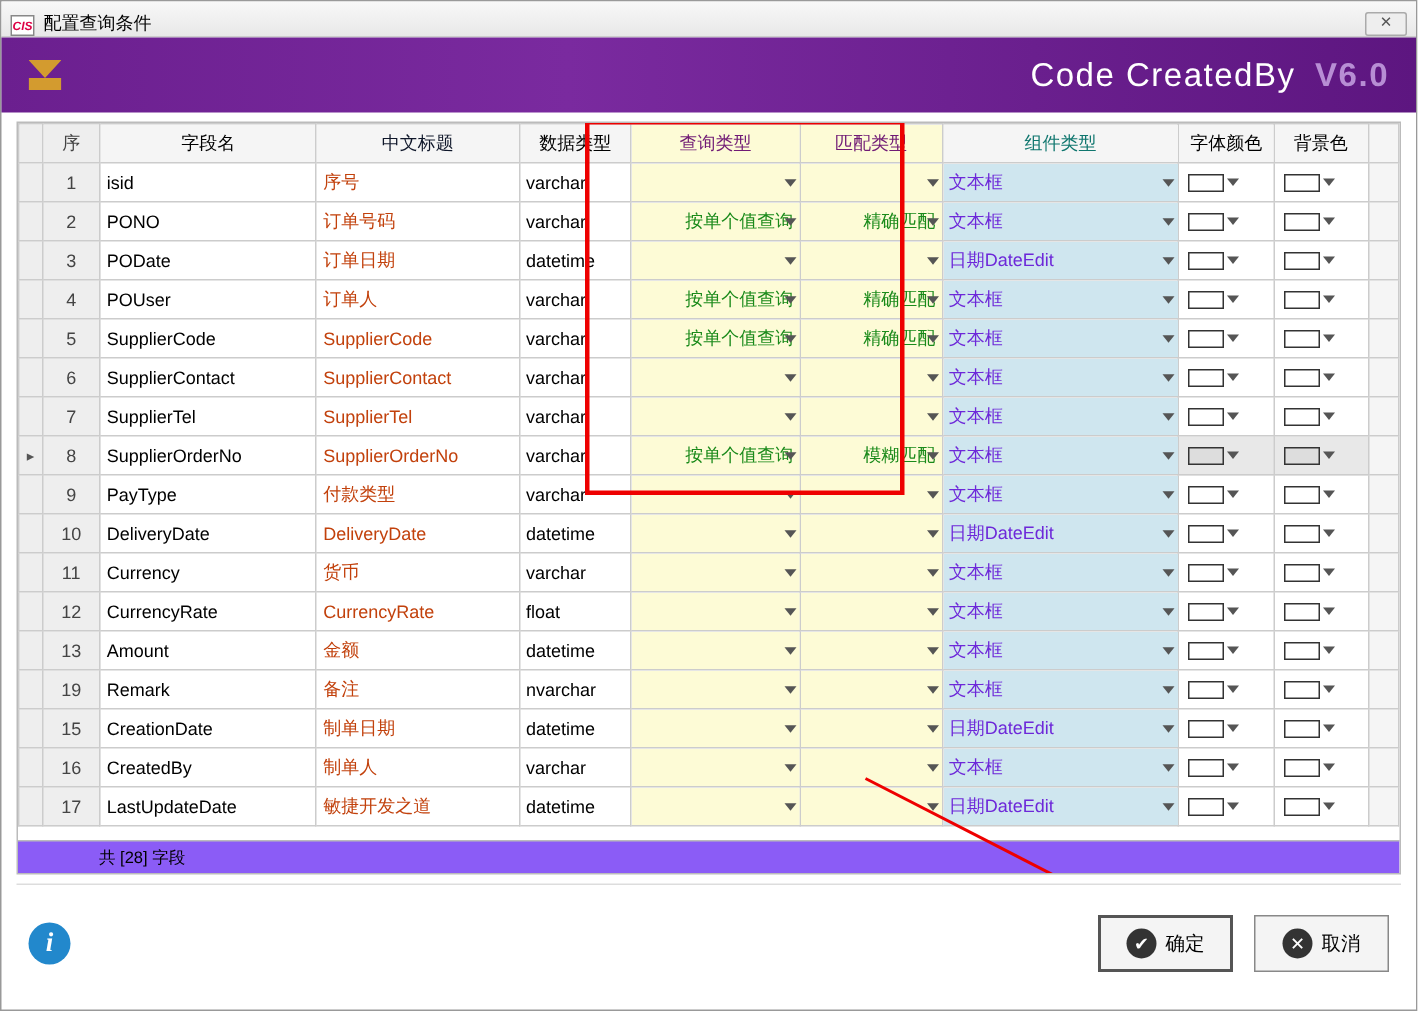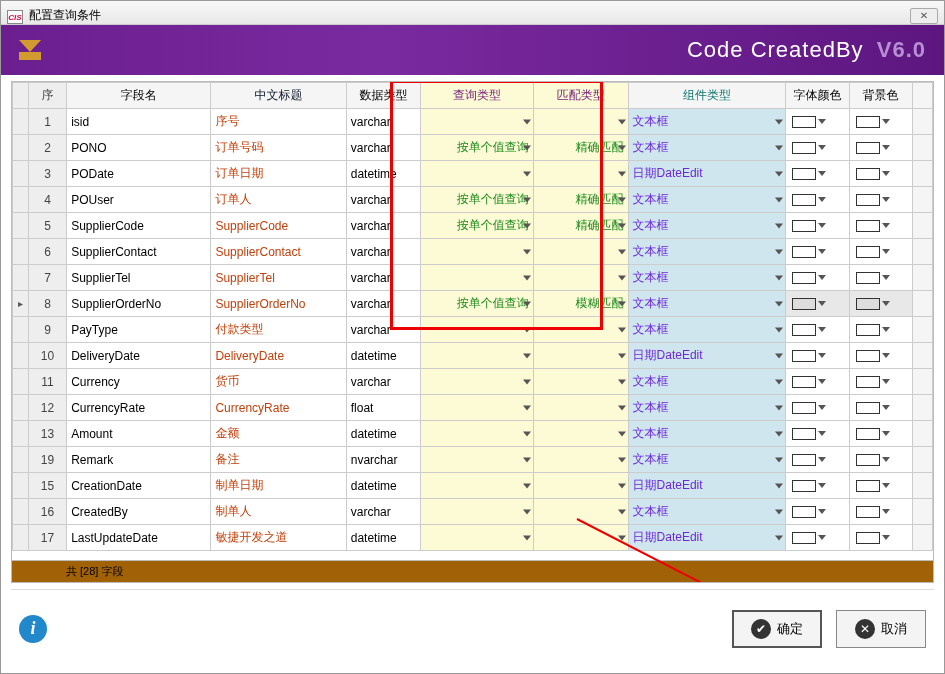--- a/index.html
+++ b/index.html
@@ -36,21 +36,21 @@
 .scroll-gut { width:18px; background:#f5f5f5;}
 .green { color:#1a8a1a;text-align:right;}
 .dd { position:relative; }
 .dd .arrow { position:absolute; right:2px; top:50%; transform:translateY(-50%); width:0;height:0;border-left:4px solid transparent;border-right:4px solid transparent;border-top:5px solid #555;}
 .swatch-wrap { display:flex; align-items:center; gap:2px; justify-content:flex-start; padding-left:2px;}
 .swatch { width:24px; height:12px; border:1px solid #333; background:#fff; }
 .swarrow { width:0;height:0;border-left:4px solid transparent;border-right:4px solid transparent;border-top:5px solid #555; }
 .hlrow td.pcol1 .swatch, .hlrow td.pcol2 .swatch { background:#ddd;}
 .hlcell { background:#e8e8e8 !important;}
 .redbox { position:absolute; border:3px solid #e00; pointer-events:none; z-index:5;}
-.summaryrow { height:22px; border-top:1px solid #bbb; background:#a16207; font-size:11px; display:flex; align-items:center;}
+.summaryrow { height:22px; border-top:1px solid #bbb; background:#8b5cf6; font-size:11px; display:flex; align-items:center;}
 .summaryrow .spacer { width:48px;}
 .summaryrow .sumtxt { padding:0 6px;}
 
 .footer { position:absolute; left:10px; right:10px; bottom:6px; height:78px; display:flex; align-items:center; padding:0 8px; border-top:1px solid #ddd; background:#fff;}
 .info-icon { width:28px; height:28px; border-radius:50%; background:#2288cc; color:#fff; display:flex; align-items:center; justify-content:center; font-weight:bold; font-style:italic; margin-right:14px; font-size:18px; font-family:Georgia,serif;}
 .footer-text { font-size:13px; color:#333; }
 .footer-text .redn { color:#c22; font-weight:bold; }
 .footer-text .grn { color:#1a8a1a; font-weight:bold;}
 .btns { margin-left:auto; display:flex; gap:14px; }
 .dlgbtn { width:90px; height:38px; border:1px solid #888; background:#f4f4f4; display:flex; align-items:center; justify-content:center; gap:6px; font-size:13px; cursor:pointer;}

